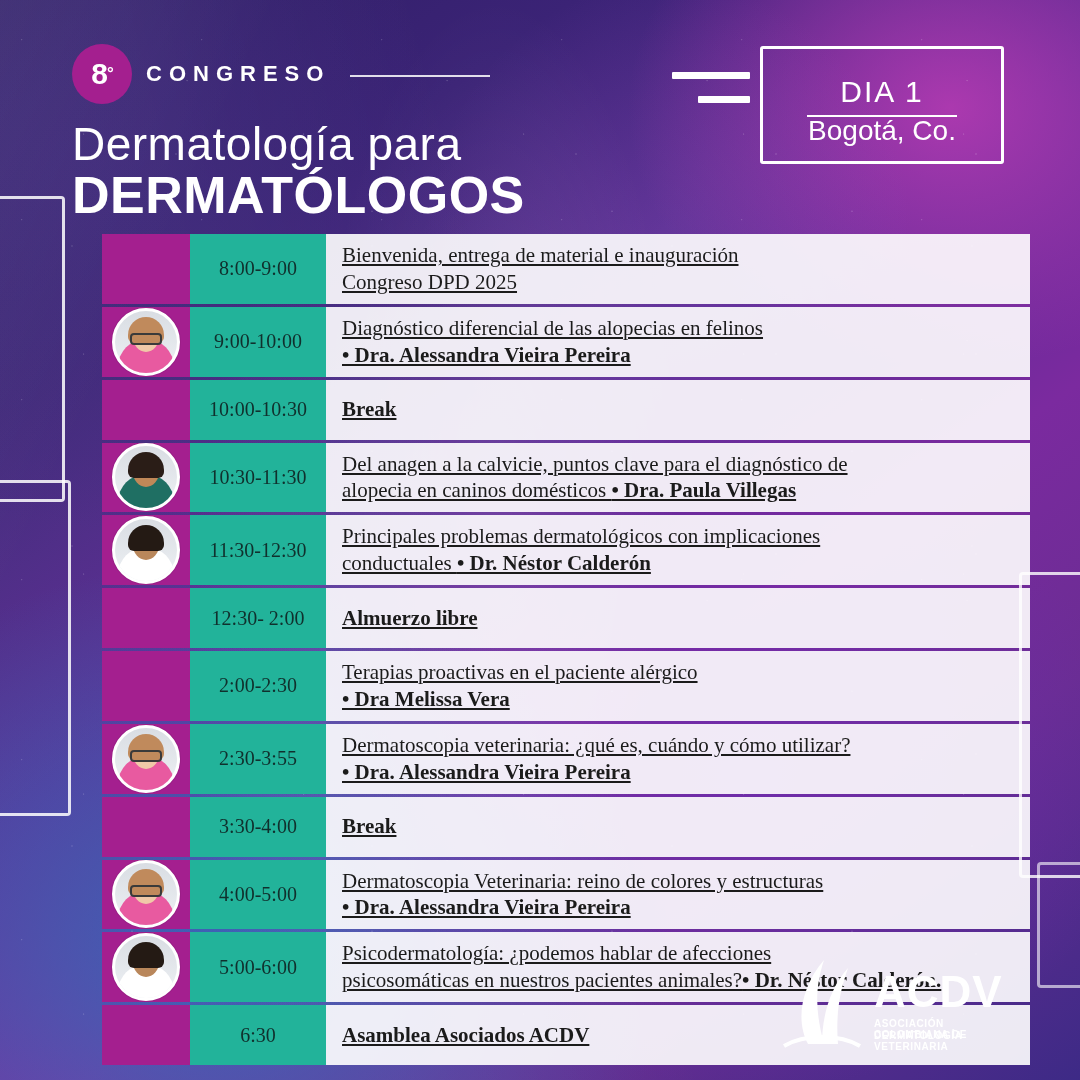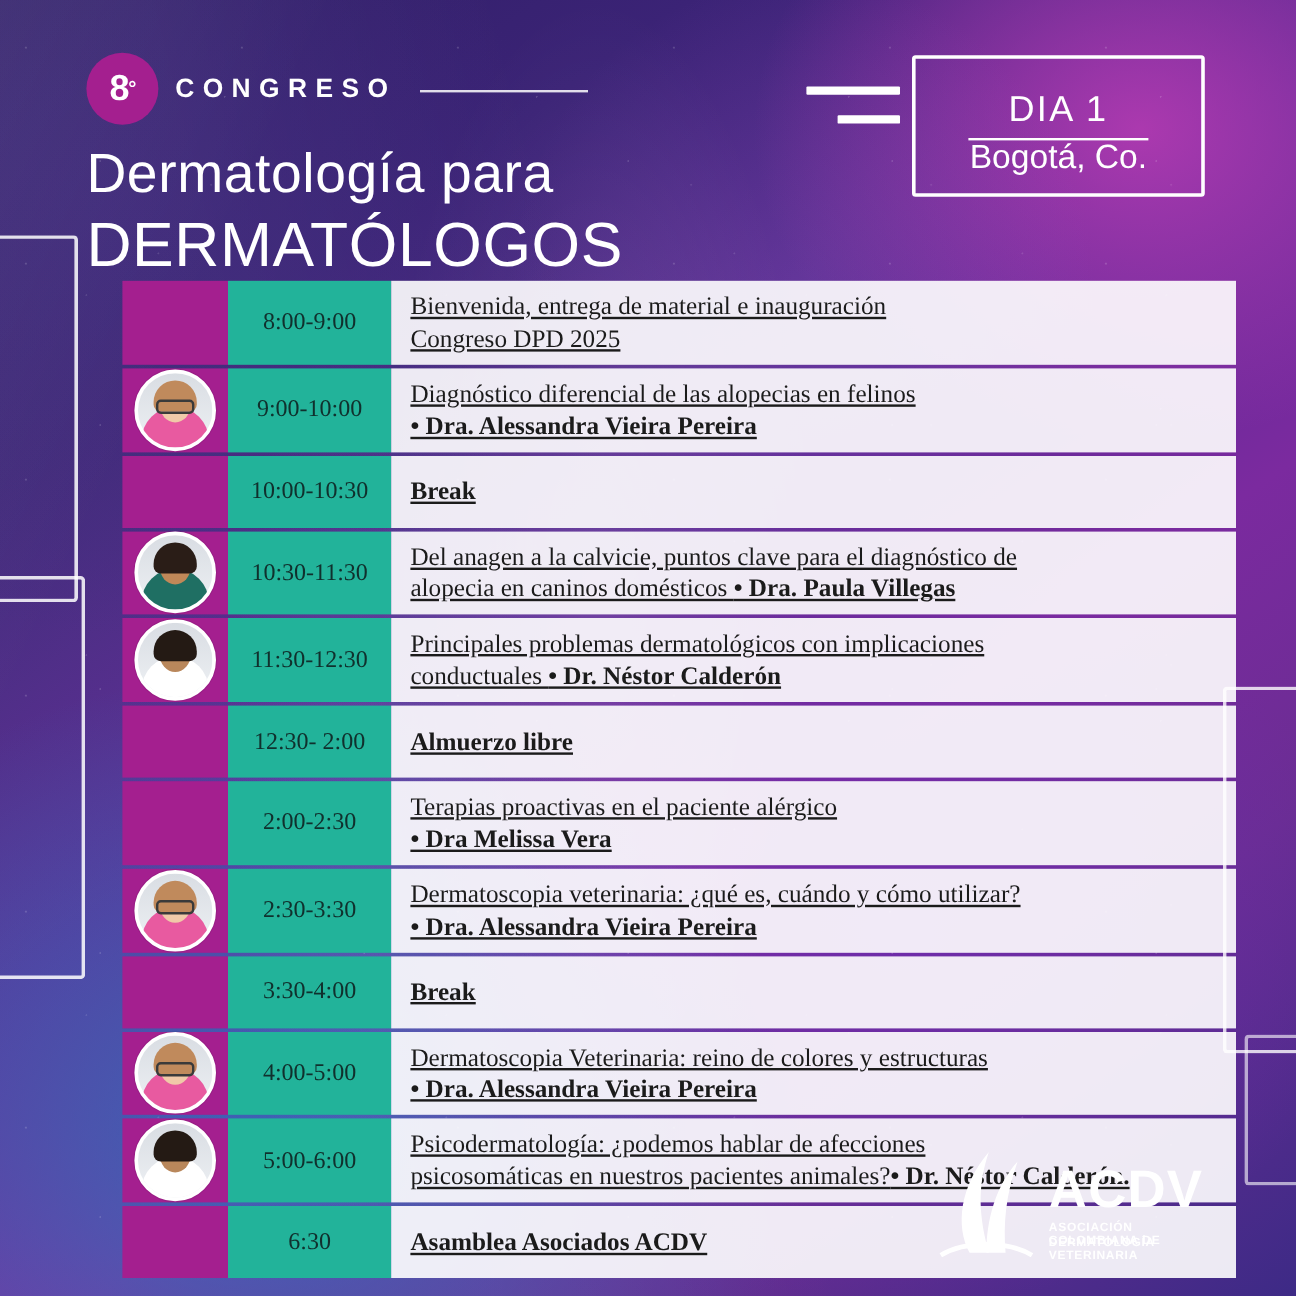--- a/index.html
+++ b/index.html
@@ -129,23 +129,23 @@
   }
   .title-1 {
     margin-top: 16px;
     font-size: 46px;
     font-weight: 400;
     letter-spacing: 0.5px;
     line-height: 1.05;
     color: #ffffff;
   }
   .title-2 {
-    margin-top: 10px;
+    margin-top: 0;
     font-size: 52px;
-    font-weight: normal;
+    font-weight: bold;
     letter-spacing: 0.5px;
     line-height: 1.05;
     color: #ffffff;
   }
 
   
   .date-box {
     position: absolute;
     right: 76px; top: 46px;
     width: 238px;
@@ -423,21 +423,21 @@
       <div class="row">
         <div class="cell-photo">
           <div class="avatar">
             <div class="bg"></div>
             <div class="face body" style="background:#e85aa0"></div>
             <div class="face head" style="background:#f0c9a8"></div>
             <div class="face hair" style="background:#c08a5c"></div>
             <div class="glasses"></div>
           </div>
         </div>
-        <div class="cell-time">2:30-3:30</div>
+        <div class="cell-time">2:30-3:55</div>
         <div class="cell-desc">
           <div><span>Dermatoscopia veterinaria: ¿qué es, cuándo y cómo utilizar?</span><br><span class="sp">• Dra. Alessandra Vieira Pereira</span></div>
         </div>
       </div>
       <div class="row">
         <div class="cell-photo"></div>
         <div class="cell-time">3:30-4:00</div>
         <div class="cell-desc bold">
           <div><span>Break</span></div>
         </div>

